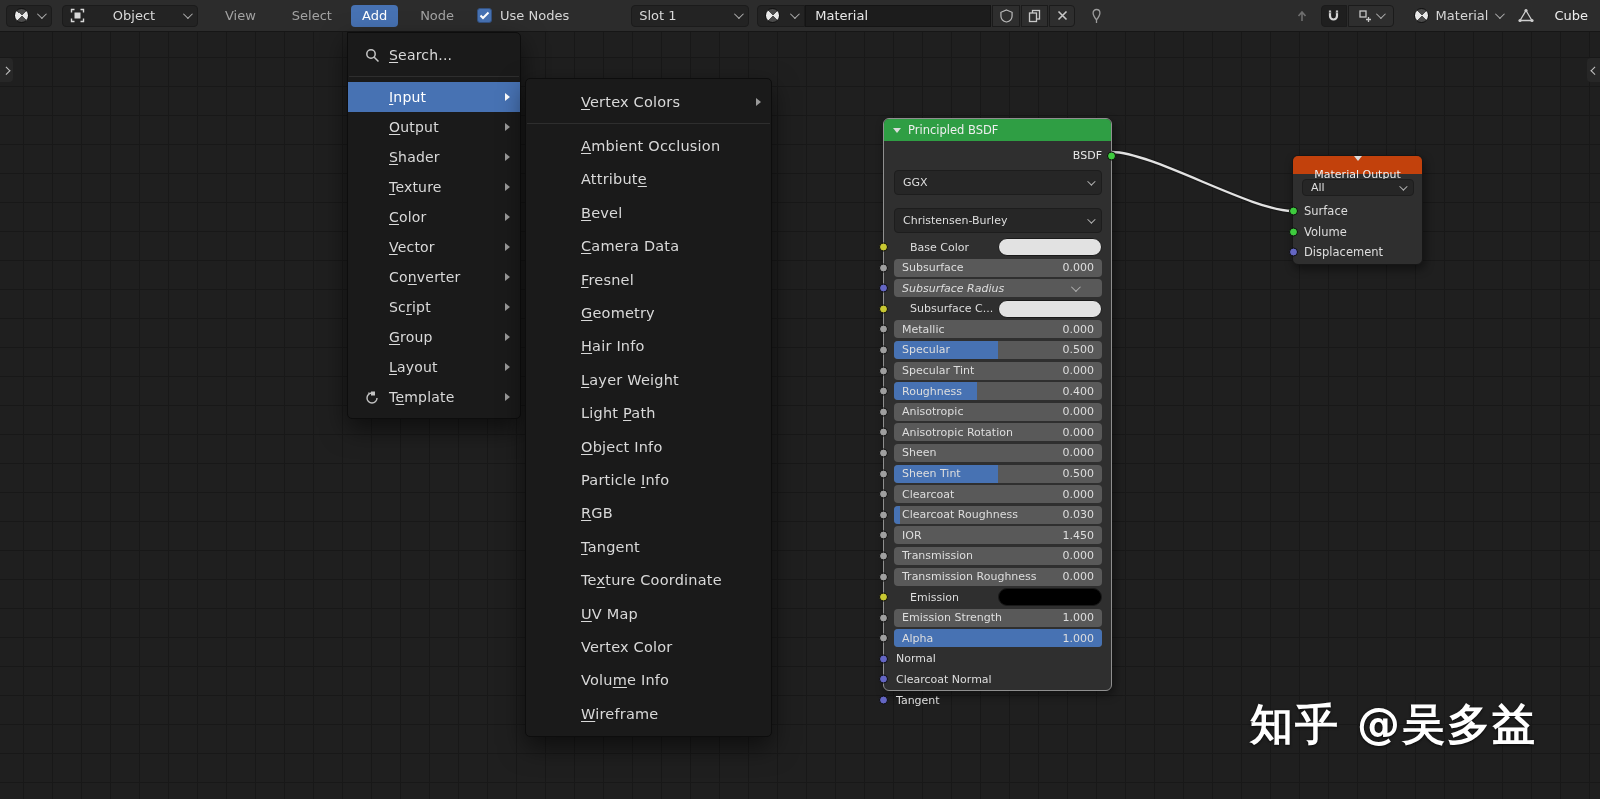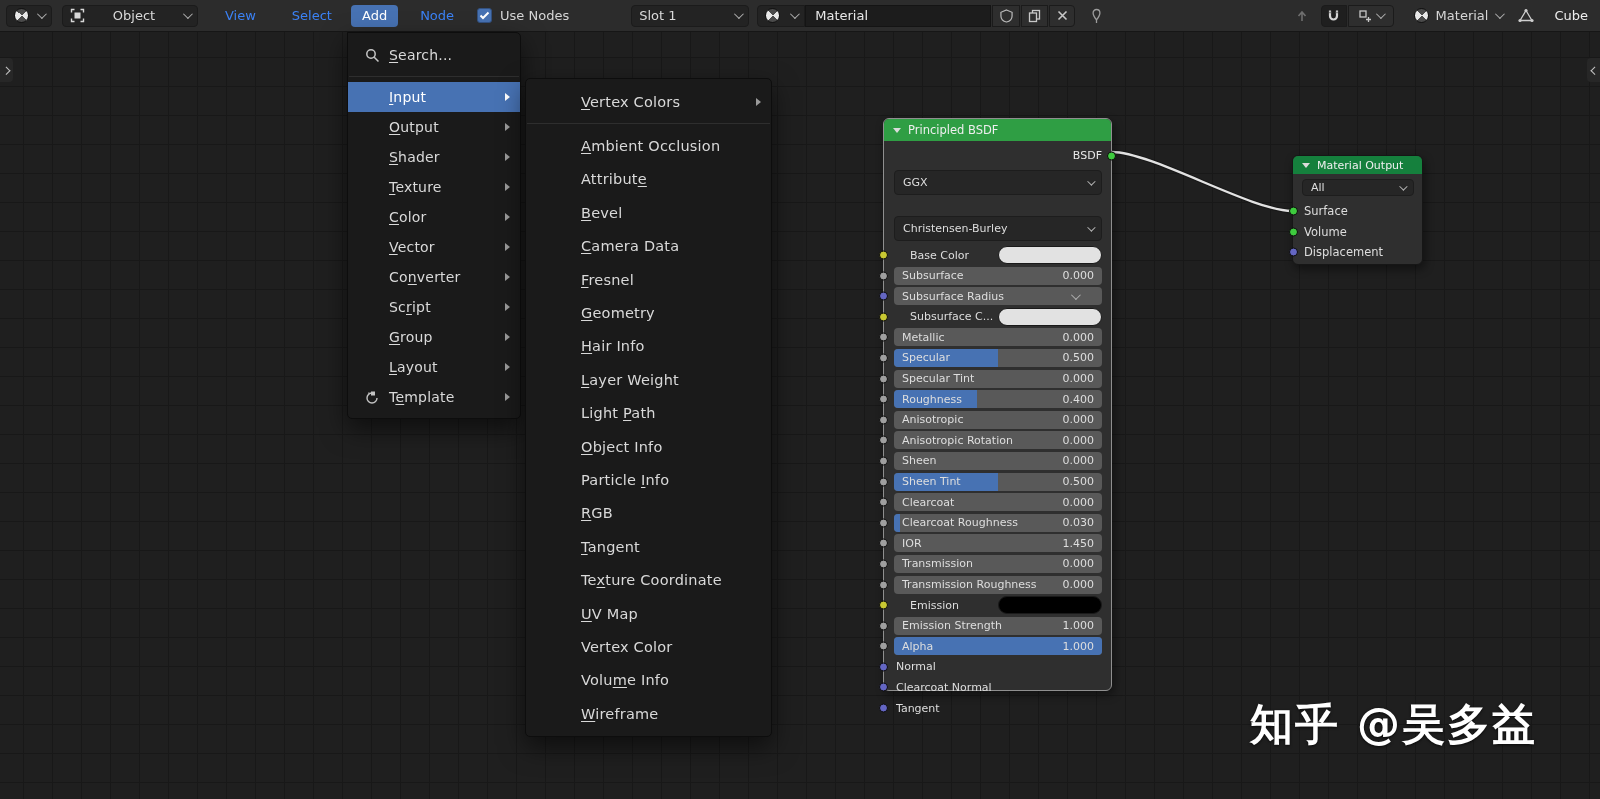--- a/index.html
+++ b/index.html
@@ -24,21 +24,21 @@
     background:#2c2c2c; border-bottom:1px solid #161616;
     display:flex; align-items:center; padding:0 12px 0 6px;
     color:#d6d6d6; font-size:13px; white-space:nowrap;
   }
   .hwidget {
     height:22px; background:#232323; border:1px solid #1b1b1b;
     border-radius:4px; display:flex; align-items:center; padding:0 7px; gap:6px;
     color:#d9d9d9;
   }
   .hmenu { height:22px; display:flex; align-items:center; padding:0 11px;
-    border-radius:4px; color:#3b82f6; }
+    border-radius:4px; color:#a3a3a3; }
   .hmenu.active { background:#4772b3; color:#ffffff; }
   .chev-down { width:7px; height:7px; border-right:1.5px solid #aeaeae;
     border-bottom:1.5px solid #aeaeae; transform:rotate(45deg) translateY(-2px); flex:0 0 auto; }
   .ball { width:15px; height:15px; border-radius:50%; flex:0 0 auto;
     background:conic-gradient(from 45deg,#e8e8e8 0 25%,#4a4a4a 25% 50%,#e8e8e8 50% 75%,#4a4a4a 75%);
     border:1px solid #111; }
   .checkbox { width:15px; height:15px; border-radius:3px; background:#4772b3;
     border:1px solid #335180; display:flex; align-items:center; justify-content:center; }
   .seg { border-radius:0; margin-left:1px; background:#2e2e2e; border:1px solid #1b1b1b;
     height:22px; display:flex; align-items:center; justify-content:center; }
@@ -72,30 +72,30 @@
   .node-head { height:22px; border-radius:5px 5px 0 0; display:flex; align-items:center;
     gap:7px; padding:0 9px; color:#efefef; font-size:11.5px; }
   #output-node .node-head { height:18px; font-size:11px; }
   .tri-down { width:0; height:0; border-top:5px solid #dcdcdc;
     border-left:4px solid transparent; border-right:4px solid transparent; flex:0 0 auto; }
   .node-body { padding:4px 9px 0 10px; position:relative; }
   .out-row { height:21px; display:flex; align-items:center; justify-content:flex-end;
     position:relative; color:#e8e8e8; }
   .ndrop { height:25px; background:#262626; border:1px solid #1d1d1d; border-radius:4px;
     display:flex; align-items:center; justify-content:space-between; padding:0 8px; }
-  .ndrop + .ndrop { margin-top:21px; }
+  .ndrop + .ndrop { margin-top:13px; }
   .ndrop .chev-down { border-color:#b5b5b5; width:6px; height:6px; }
   .prows { margin-top:5px; }
   .prow { height:18px; margin-bottom:2.6px; position:relative; display:flex; align-items:center; }
   .slider { flex:1; height:18px; background:#595959; border-radius:4px; position:relative;
     overflow:hidden; display:flex; align-items:center; }
   .slider .fill { position:absolute; left:0; top:0; bottom:0; background:#4772b3; }
   .slider .lab { position:relative; margin-left:8px; z-index:1; }
   .slider .val { position:relative; margin-left:auto; margin-right:8px; z-index:1; }
-  .slider.dd { justify-content:space-between; padding-right:24px; }
+  .slider.dd { justify-content:space-between; padding-right:24px;font-style:italic; }
   .plabel { margin-left:2px; }
   .clabel { margin-left:16px; width:88px; flex:0 0 auto; }
   .swatch { flex:1; height:18px; border-radius:9px; border:1px solid #1a1a1a; }
   .sock { position:absolute; width:9px; height:9px; border-radius:50%;
     border:1px solid #0c0c0c; left:-15px; top:50%; transform:translateY(-50%); z-index:3; }
   .sock.right { left:auto; right:-14px; }
   #output-node .sock { left:-13px; }
   #output-node .node-body { padding:5px 8px 0 9px; }
   #output-node .prow { font-size:11.5px; }
   
@@ -532,21 +532,21 @@
         </div>
         <div class="prow">
           <span class="sock" style="background: rgb(100, 102, 195);"></span>
           <span class="plabel">Tangent</span>
         </div>
       </div>
   </div>
 </div>
 
 <div class="node" id="output-node">
-  <div class="node-head" id="output-head" style="background: #15803d;">
+  <div class="node-head" id="output-head" style="background: #c2410c; flex-direction: column;">
     <span class="tri-down"></span>
     <span>Material Output</span>
   </div>
   <div class="node-body">
     <div class="ndrop" style="height:17px;">
       <span>All</span>
       <span class="chev-down"></span>
     </div>
     <div class="prows" id="output-rows" style="margin-top:6px;">
         <div class="prow">

